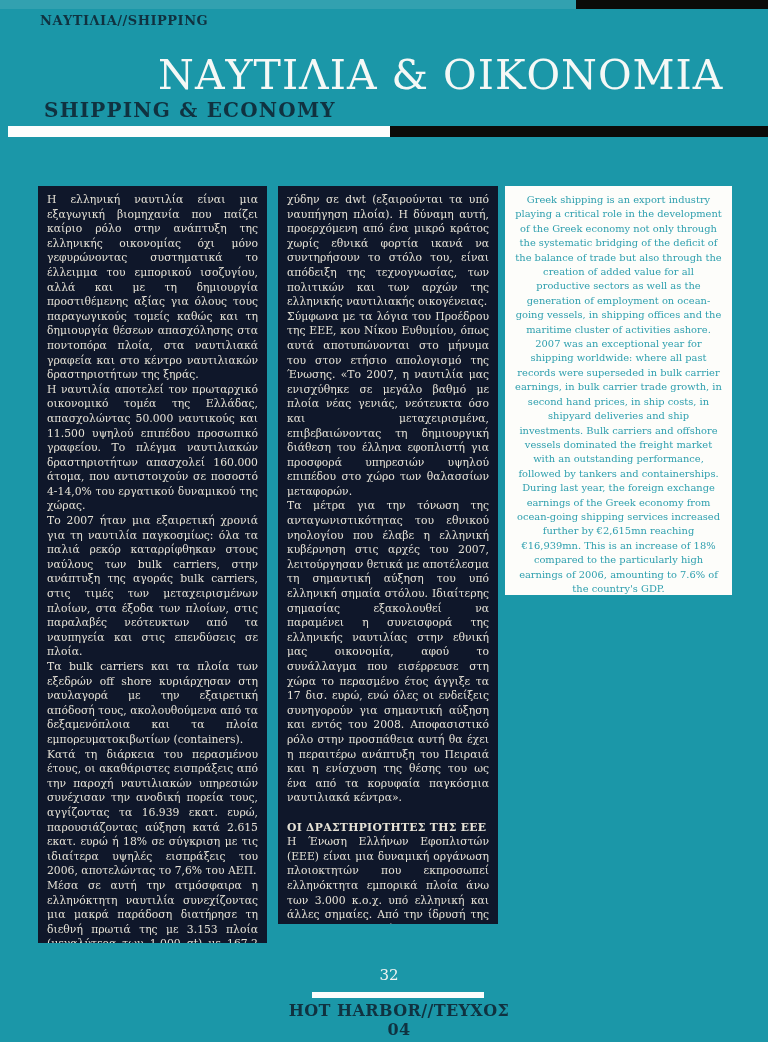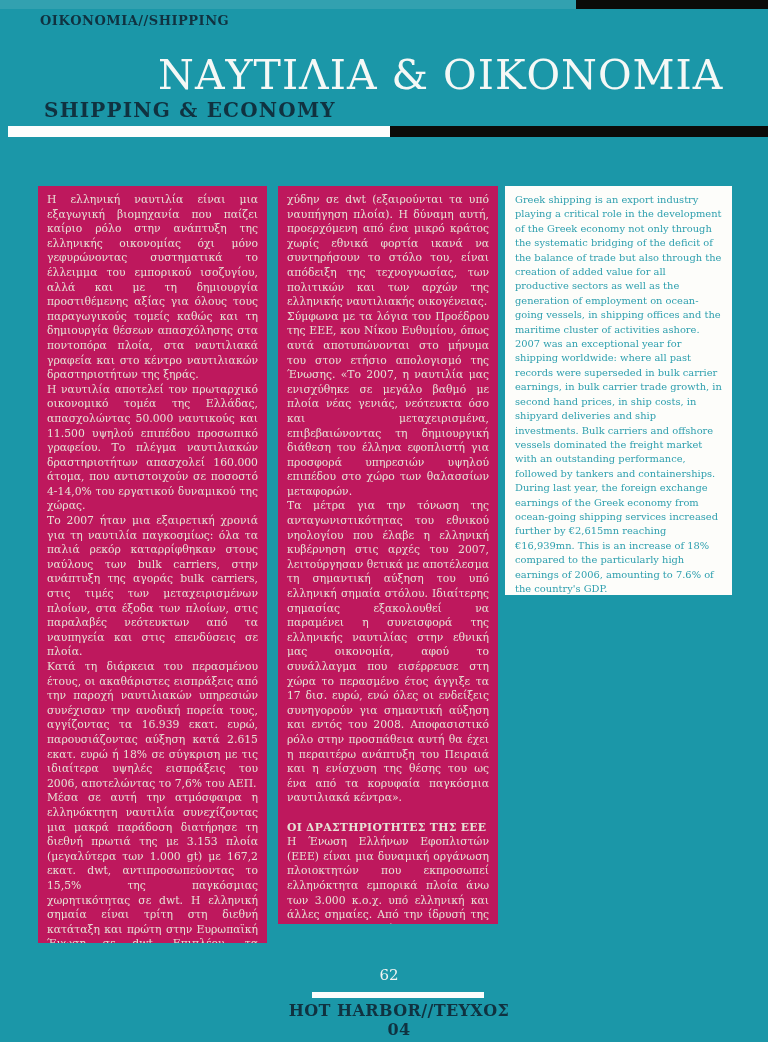--- a/index.html
+++ b/index.html
@@ -59,21 +59,21 @@
   }
   .rule-black {
     position: absolute;
     left: 390px; top: 126px;
     width: 378px; height: 11px;
     background: #0b0b09;
   }
   .text-panel {
     position: absolute;
     top: 186px;
-    background: #be185d;
+    background: #0f172a;
     color: #e6e2d6;
     font-size: 10.8px;
     line-height: 14.6px;
     text-align: justify;
     box-sizing: border-box;
     padding: 7px 9px;
     overflow: hidden;
   }
   .col1 { left: 38px;  width: 229px; height: 757px; }
   .col2 { left: 278px; width: 220px; height: 738px; }
@@ -91,21 +91,21 @@
     width: 227px; height: 409px;
     background: #fdfdfa;
     color: #2e9fae;
     font-size: 9.9px;
     line-height: 14.4px;
     text-align: left;
     box-sizing: border-box;
     padding: 7px 10px;
     overflow: hidden;
   }
-  .sidebar-panel p { margin: 0; }
+  .sidebar-panel p { margin: 0; text-align: center; }
   .page-number {
     position: absolute;
     left: 334px; top: 966px;
     width: 110px;
     text-align: center;
     font-size: 15px;
     color: #f0f4f2;
   }
   .footer-rule {
     position: absolute;
@@ -123,45 +123,46 @@
     letter-spacing: 0.4px;
     color: #103240;
   }
 </style>
 </head>
 <body>
 
 <div class="top-light-strip"></div>
 <div class="top-black-strip"></div>
 
-<div class="kicker">ΟΙΚΟΝΟΜΙΑ//SHIPPING</div>
+<div class="kicker">ΝΑΥΤΙΛΙΑ//SHIPPING</div>
 <h1 class="main-title">ΝΑΥΤΙΛΙΑ &amp; ΟΙΚΟΝΟΜΙΑ</h1>
 <div class="subtitle">SHIPPING &amp; ECONOMY</div>
 
 <div class="rule-white"></div>
 <div class="rule-black"></div>
 
 <div class="text-panel col1" lang="el">
   <p>Η ελληνική ναυτιλία είναι μια εξαγωγική βιομηχανία που παίζει καίριο ρόλο στην ανάπτυξη της ελληνικής οικονομίας όχι μόνο γεφυρώνοντας συστηματικά το έλλειμμα του εμπορικού ισοζυγίου, αλλά και με τη δημιουργία προστιθέμενης αξίας για όλους τους παραγωγικούς τομείς καθώς και τη δημιουργία θέσεων απασχόλησης στα ποντοπόρα πλοία, στα ναυτιλιακά γραφεία και στο κέντρο ναυτιλιακών δραστηριοτήτων της ξηράς.</p>
   <p>Η ναυτιλία αποτελεί τον πρωταρχικό οικονομικό τομέα της Ελλάδας, απασχολώντας 50.000 ναυτικούς και 11.500 υψηλού επιπέδου προσωπικό γραφείου. Το πλέγμα ναυτιλιακών δραστηριοτήτων απασχολεί 160.000 άτομα, που αντιστοιχούν σε ποσοστό 4-14,0% του εργατικού δυναμικού της χώρας.</p>
   <p>Το 2007 ήταν μια εξαιρετική χρονιά για τη ναυτιλία παγκοσμίως: όλα τα παλιά ρεκόρ καταρρίφθηκαν στους ναύλους των bulk carriers, στην ανάπτυξη της αγοράς bulk carriers, στις τιμές των μεταχειρισμένων πλοίων, στα έξοδα των πλοίων, στις παραλαβές νεότευκτων από τα ναυπηγεία και στις επενδύσεις σε πλοία.</p>
+  <p>Τα bulk carriers και τα πλοία των εξεδρών off shore κυριάρχησαν στη ναυλαγορά με την εξαιρετική απόδοσή τους, ακολουθούμενα από τα δεξαμενόπλοια και τα πλοία εμπορευματοκιβωτίων (containers).</p>
   <p>Κατά τη διάρκεια του περασμένου έτους, οι ακαθάριστες εισπράξεις από την παροχή ναυτιλιακών υπηρεσιών συνέχισαν την ανοδική πορεία τους, αγγίζοντας τα 16.939 εκατ. ευρώ, παρουσιάζοντας αύξηση κατά 2.615 εκατ. ευρώ ή 18% σε σύγκριση με τις ιδιαίτερα υψηλές εισπράξεις του 2006, αποτελώντας το 7,6% του ΑΕΠ.</p>
   <p>Μέσα σε αυτή την ατμόσφαιρα η ελληνόκτητη ναυτιλία συνεχίζοντας μια μακρά παράδοση διατήρησε τη διεθνή πρωτιά της με 3.153 πλοία (μεγαλύτερα των 1.000 gt) με 167,2 εκατ. dwt, αντιπροσωπεύοντας το 15,5% της παγκόσμιας χωρητικότητας σε dwt. Η ελληνική σημαία είναι τρίτη στη διεθνή κατάταξη και πρώτη στην Ευρωπαϊκή Ένωση σε dwt. Επιπλέον, τα ελληνόκτητα πλοία υπό σημαίες κρατών μελών της Ε.Ε. αποτελούν το 44,1% σε dwt της κοινοτικής ναυτιλίας. Είναι αξιοσημείωτο ότι ο ελληνικός εφοπλισμός διαχειρίζεται το 21,7% του παγκόσμιου στόλου δεξαμενοπλοίων (crude/ oil product tankers) και το 20,4% του παγκόσμιου στόλου φορτηγών μεταφοράς φορτίων</p>
 </div>
 
 <div class="text-panel col2" lang="el">
   <p>χύδην σε dwt (εξαιρούνται τα υπό ναυπήγηση πλοία). Η δύναμη αυτή, προερχόμενη από ένα μικρό κράτος χωρίς εθνικά φορτία ικανά να συντηρήσουν το στόλο του, είναι απόδειξη της τεχνογνωσίας, των πολιτικών και των αρχών της ελληνικής ναυτιλιακής οικογένειας.</p>
   <p>Σύμφωνα με τα λόγια του Προέδρου της ΕΕΕ, κου Νίκου Ευθυμίου, όπως αυτά αποτυπώνονται στο μήνυμα του στον ετήσιο απολογισμό της Ένωσης. «Το 2007, η ναυτιλία μας ενισχύθηκε σε μεγάλο βαθμό με πλοία νέας γενιάς, νεότευκτα όσο και μεταχειρισμένα, επιβεβαιώνοντας τη δημιουργική διάθεση του έλληνα εφοπλιστή για προσφορά υπηρεσιών υψηλού επιπέδου στο χώρο των θαλασσίων μεταφορών.</p>
   <p>Τα μέτρα για την τόνωση της ανταγωνιστικότητας του εθνικού νηολογίου που έλαβε η ελληνική κυβέρνηση στις αρχές του 2007, λειτούργησαν θετικά με αποτέλεσμα τη σημαντική αύξηση του υπό ελληνική σημαία στόλου. Ιδιαίτερης σημασίας εξακολουθεί να παραμένει η συνεισφορά της ελληνικής ναυτιλίας στην εθνική μας οικονομία, αφού το συνάλλαγμα που εισέρρευσε στη χώρα το περασμένο έτος άγγιξε τα 17 δισ. ευρώ, ενώ όλες οι ενδείξεις συνηγορούν για σημαντική αύξηση και εντός του 2008. Αποφασιστικό ρόλο στην προσπάθεια αυτή θα έχει η περαιτέρω ανάπτυξη του Πειραιά και η ενίσχυση της θέσης του ως ένα από τα κορυφαία παγκόσμια ναυτιλιακά κέντρα».</p>
   <h3 class="col-heading">ΟΙ ΔΡΑΣΤΗΡΙΟΤΗΤΕΣ ΤΗΣ ΕΕΕ</h3>
   <p>Η Ένωση Ελλήνων Εφοπλιστών (ΕΕΕ) είναι μια δυναμική οργάνωση πλοιοκτητών που εκπροσωπεί ελληνόκτητα εμπορικά πλοία άνω των 3.000 κ.ο.χ. υπό ελληνική και άλλες σημαίες. Από την ίδρυσή της το 1916, προωθεί τα συμφέροντα της ελληνικής ναυτιλιακής κοινότητας σε παγκόσμιο επίπεδο. Ενεργώντας ως διεθνής εκπρόσωπος της ελληνικής ναυτιλιακής κοινότητας, η ΕΕΕ έχει δικαίως κερδίσει τη φήμη ότι προωθεί ισορροπημένες και ρεαλιστικές πολιτικές.</p>
 
 </div>
 
 <div class="sidebar-panel" lang="en">
   <p>Greek shipping is an export industry playing a critical role in the development of the Greek economy not only through the systematic bridging of the deficit of the balance of trade but also through the creation of added value for all productive sectors as well as the generation of employment on ocean-going vessels, in shipping offices and the maritime cluster of activities ashore.</p>
   <p>2007 was an exceptional year for shipping worldwide: where all past records were superseded in bulk carrier earnings, in bulk carrier trade growth, in second hand prices, in ship costs, in shipyard deliveries and ship investments. Bulk carriers and offshore vessels dominated the freight market with an outstanding performance, followed by tankers and containerships.</p>
   <p>During last year, the foreign exchange earnings of the Greek economy from ocean-going shipping services increased further by €2,615mn reaching €16,939mn. This is an increase of 18% compared to the particularly high earnings of 2006, amounting to 7.6% of the country's GDP.</p>
 </div>
 
-<div class="page-number">62</div>
+<div class="page-number">32</div>
 <div class="footer-rule"></div>
 <div class="footer-text">HOT HARBOR//ΤΕΥΧΟΣ 04</div>
 
 </body></html>

